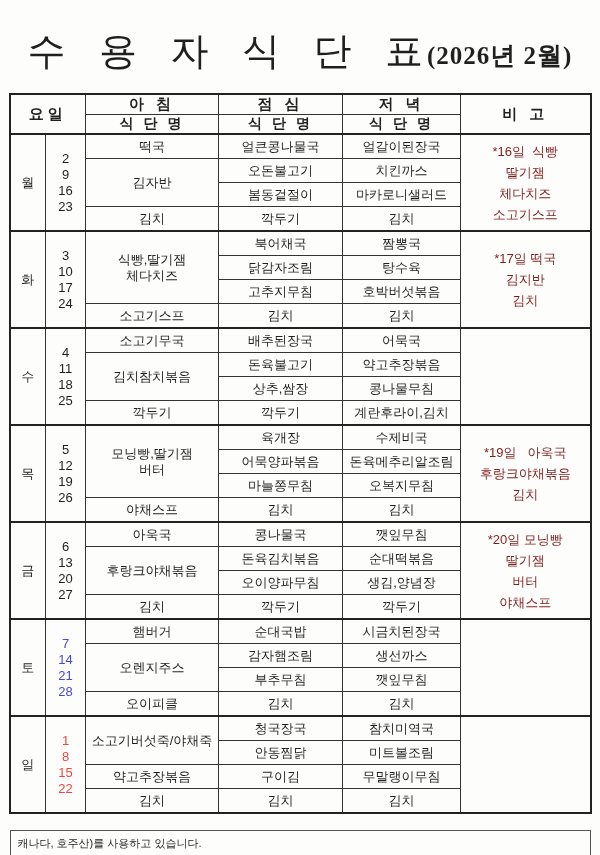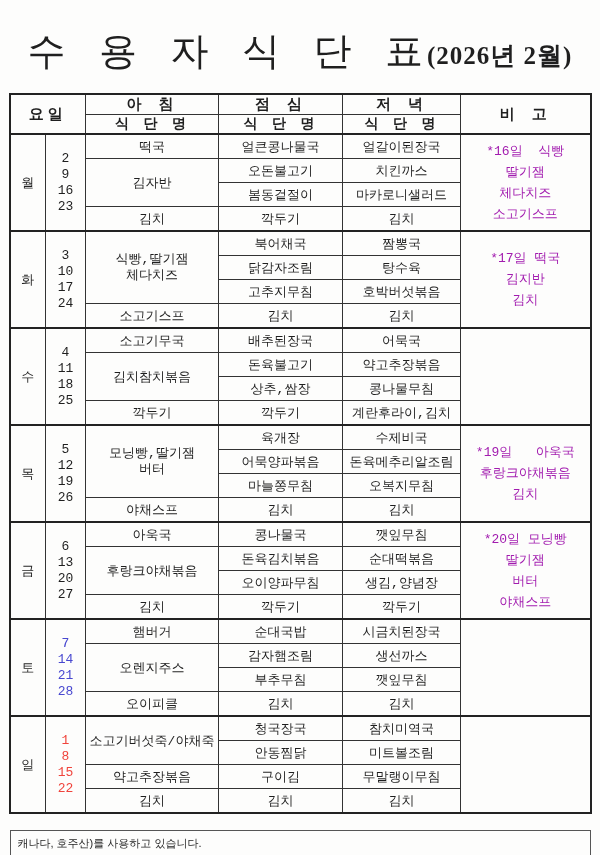--- a/index.html
+++ b/index.html
@@ -16,21 +16,20 @@
     font-family:"Liberation Serif","DejaVu Serif",serif;
   }
   .title-main{font-size:38px;font-weight:normal;letter-spacing:12px;}
   .title-period{font-size:25px;font-weight:bold;letter-spacing:1px;margin-left:-8px;text-align:right;}
 
   
   table.menu{
     border-collapse:collapse;table-layout:fixed;
     margin:16px auto;width:581px;
     border:2px solid #222;
-    font-family:Liberation Mono, monospace;
   }
   table.menu td{
     border:1px solid #333;
     text-align:center;vertical-align:middle;
     padding:0;overflow:hidden;
     font-size:13px;font-weight:500;
   }
   tr.hdr td{height:18px;font-size:15px;font-weight:bold;letter-spacing:4px;}
   tr.hdr td.menu-name{font-size:14px;letter-spacing:3px;text-align:center;}
   tr.mrow td{height:23px;}
@@ -41,21 +40,21 @@
     font-size:12px;line-height:16px;white-space:pre-line;
     font-weight:500;
   }
   td.dates.blue{color:#4848d0;}
   td.dates.red{color:#f0443c;}
 
   td.meal{white-space:nowrap;}
   td.meal.ml{white-space:pre-line;line-height:16px;}
 
   td.remark{
-    color:#a21caf;font-weight:bold;
+    color:#7f1d1d;font-weight:bold;
     white-space:pre-line;line-height:21px;
     text-align:right;padding-right:18px;
     font-size:13px;
   }
 
   
   .footer-box{
     width:565px;margin:4px auto 0 auto;
     border:1px solid #555;
     padding:4px 7px;

